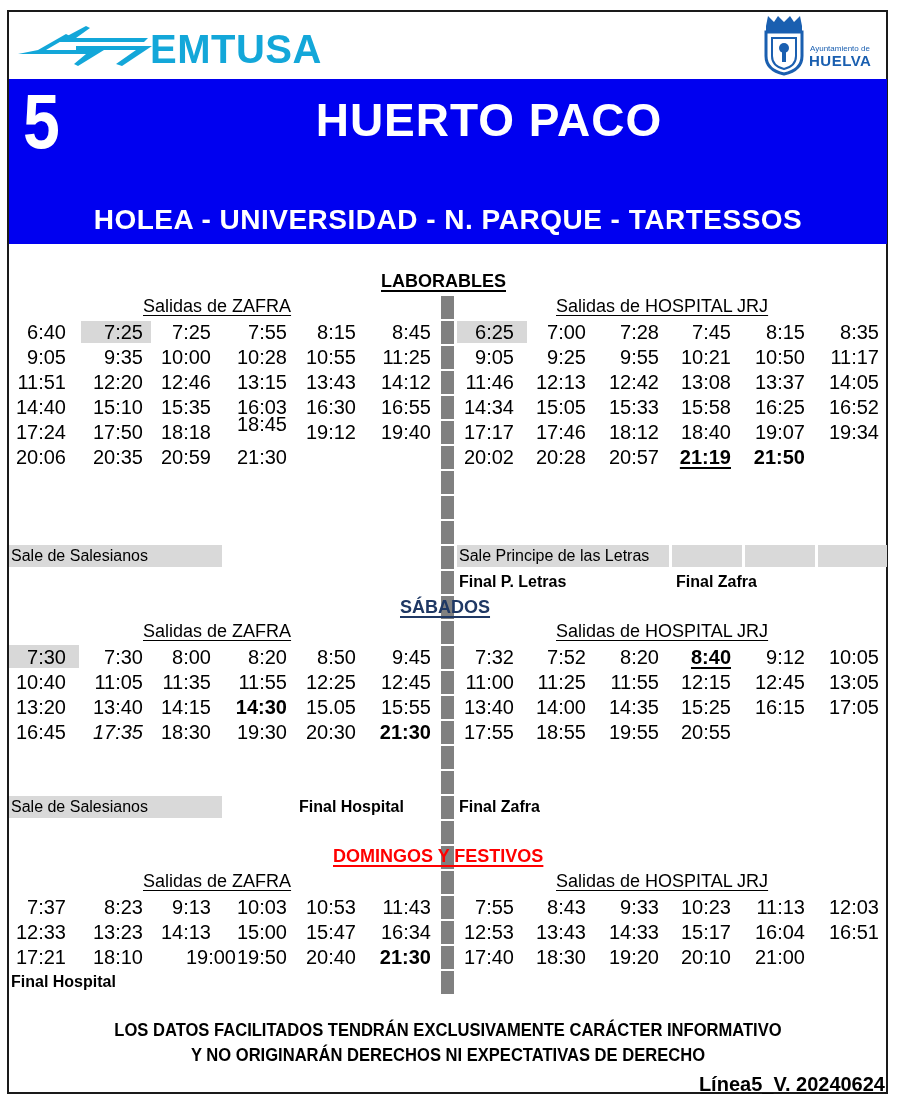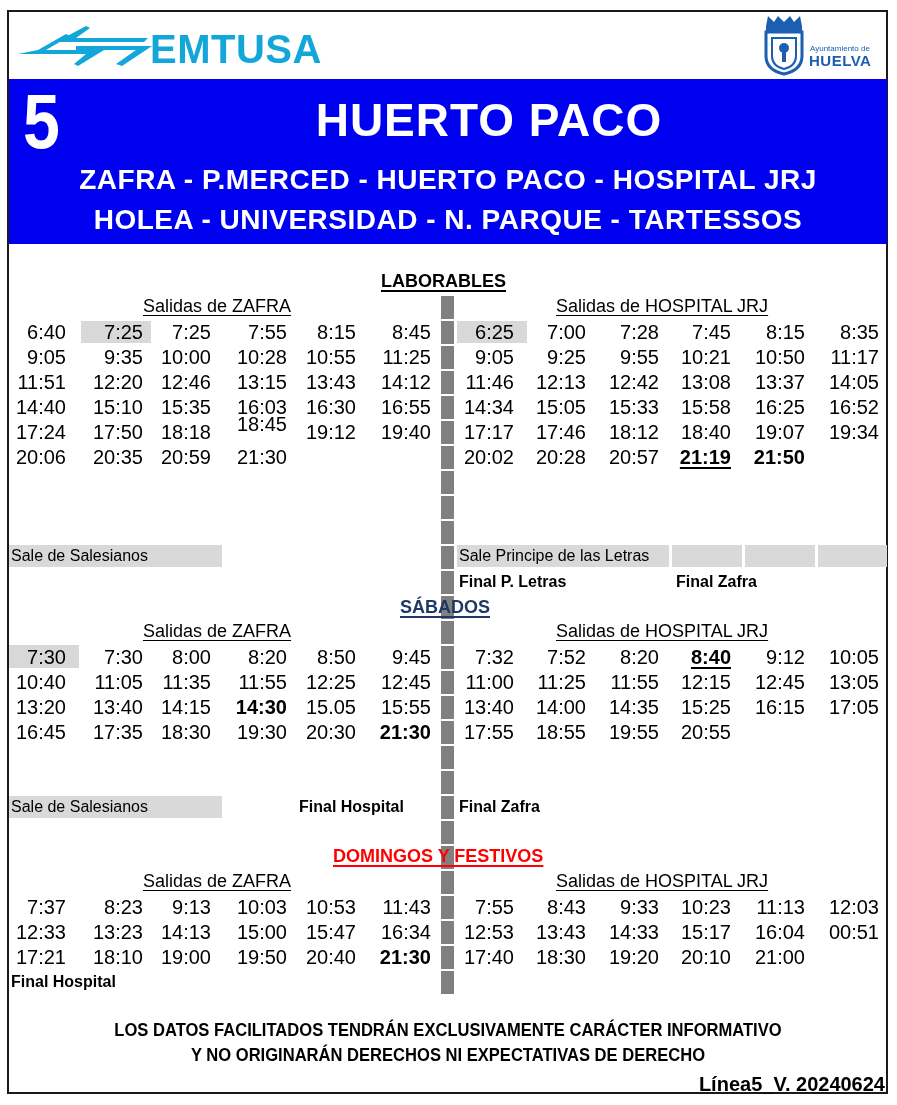--- a/index.html
+++ b/index.html
@@ -60,21 +60,20 @@
   <path d="M10 24 L34 24 L34 42 Q34 52 22 55 Q10 52 10 42 Z" fill="none" stroke="#1a5fb0" stroke-width="2"></path>
   <circle cx="22" cy="34" r="5" fill="#1a5fb0"></circle>
   <rect x="20" y="38" width="4" height="10" fill="#1a5fb0"></rect>
 </svg>
 <div class="huelva-sub">Ayuntamiento de</div>
 <div class="huelva-name">HUELVA</div>
 
 <div class="banner">
   <div class="line-num">5</div>
   <div class="line-name">HUERTO PACO</div>
-  <div class="route1">ZAFRA - P.MERCED - HUERTO PACO - HOSPITAL JRJ</div>
   <div class="route2">HOLEA - UNIVERSIDAD - N. PARQUE - TARTESSOS</div>
 </div>
 
 <div id="divider">
     <div class="divider-seg" style="top: 296px; height: 23px;"></div>
     <div class="divider-seg" style="top: 321px; height: 23px;"></div>
     <div class="divider-seg" style="top: 346px; height: 23px;"></div>
     <div class="divider-seg" style="top: 371px; height: 23px;"></div>
     <div class="divider-seg" style="top: 396px; height: 23px;"></div>
     <div class="divider-seg" style="top: 421px; height: 23px;"></div>
@@ -208,21 +207,21 @@
     <div class="t" style="left: 219px; top: 670px;">11:55</div>
     <div class="t" style="left: 288px; top: 670px;">12:25</div>
     <div class="t" style="left: 363px; top: 670px;">12:45</div>
     <div class="t" style="left: -2px; top: 695px;">13:20</div>
     <div class="t" style="left: 75px; top: 695px;">13:40</div>
     <div class="t" style="left: 143px; top: 695px;">14:15</div>
     <div class="t bold" style="left: 219px; top: 695px;">14:30</div>
     <div class="t" style="left: 288px; top: 695px;">15.05</div>
     <div class="t" style="left: 363px; top: 695px;">15:55</div>
     <div class="t" style="left: -2px; top: 720px;">16:45</div>
-    <div class="t" style="left: 75px; top: 720px;">17:35</div>
+    <div class="t" style="left: 75px; top: 720px; font-style: italic;">17:35</div>
     <div class="t" style="left: 143px; top: 720px;">18:30</div>
     <div class="t" style="left: 219px; top: 720px;">19:30</div>
     <div class="t" style="left: 288px; top: 720px;">20:30</div>
     <div class="t bold" style="left: 363px; top: 720px;">21:30</div>
   </div>
 <div id="sab-right">
     <div class="t" style="left: 446px; top: 645px;">7:32</div>
     <div class="t" style="left: 518px; top: 645px;">7:52</div>
     <div class="t" style="left: 591px; top: 645px;">8:20</div>
     <div class="t bold uline" style="left: 663px; top: 645px;">8:40</div>
@@ -262,38 +261,38 @@
     <div class="t" style="left: 288px; top: 895px;">10:53</div>
     <div class="t" style="left: 363px; top: 895px;">11:43</div>
     <div class="t" style="left: -2px; top: 920px;">12:33</div>
     <div class="t" style="left: 75px; top: 920px;">13:23</div>
     <div class="t" style="left: 143px; top: 920px;">14:13</div>
     <div class="t" style="left: 219px; top: 920px;">15:00</div>
     <div class="t" style="left: 288px; top: 920px;">15:47</div>
     <div class="t" style="left: 363px; top: 920px;">16:34</div>
     <div class="t" style="left: -2px; top: 945px;">17:21</div>
     <div class="t" style="left: 75px; top: 945px;">18:10</div>
-    <div class="t" style="left: 143px; top: 945px;">19:00</div>
+    <div class="t" style="left: 143px; top: 945px; padding-left: 25px;">19:00</div>
     <div class="t" style="left: 219px; top: 945px;">19:50</div>
     <div class="t" style="left: 288px; top: 945px;">20:40</div>
     <div class="t bold" style="left: 363px; top: 945px;">21:30</div>
   </div>
 <div id="dom-right">
     <div class="t" style="left: 446px; top: 895px;">7:55</div>
     <div class="t" style="left: 518px; top: 895px;">8:43</div>
     <div class="t" style="left: 591px; top: 895px;">9:33</div>
     <div class="t" style="left: 663px; top: 895px;">10:23</div>
     <div class="t" style="left: 737px; top: 895px;">11:13</div>
     <div class="t" style="left: 811px; top: 895px;">12:03</div>
     <div class="t" style="left: 446px; top: 920px;">12:53</div>
     <div class="t" style="left: 518px; top: 920px;">13:43</div>
     <div class="t" style="left: 591px; top: 920px;">14:33</div>
     <div class="t" style="left: 663px; top: 920px;">15:17</div>
     <div class="t" style="left: 737px; top: 920px;">16:04</div>
-    <div class="t" style="left: 811px; top: 920px;">00:51</div>
+    <div class="t" style="left: 811px; top: 920px;">16:51</div>
     <div class="t" style="left: 446px; top: 945px;">17:40</div>
     <div class="t" style="left: 518px; top: 945px;">18:30</div>
     <div class="t" style="left: 591px; top: 945px;">19:20</div>
     <div class="t" style="left: 663px; top: 945px;">20:10</div>
     <div class="t" style="left: 737px; top: 945px;">21:00</div>
   </div>
 <div class="note bold" style="left:11px;top:973px;">Final Hospital</div>
 
 <div class="disclaimer" style="top:1020px;">LOS DATOS FACILITADOS TENDRÁN EXCLUSIVAMENTE CARÁCTER INFORMATIVO</div>
 <div class="disclaimer" style="top:1045px;">Y NO ORIGINARÁN DERECHOS NI EXPECTATIVAS DE DERECHO</div>

